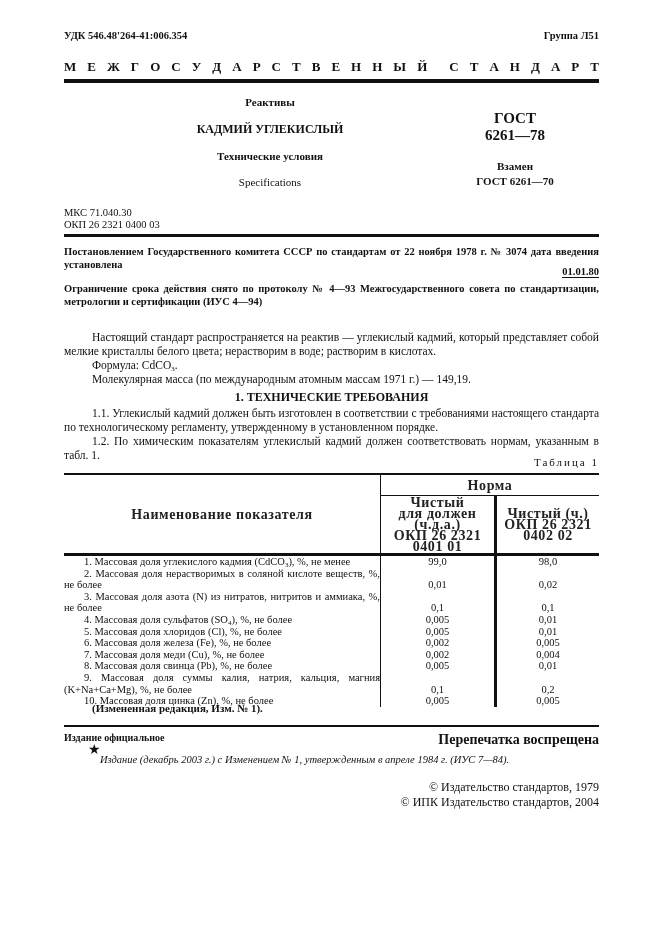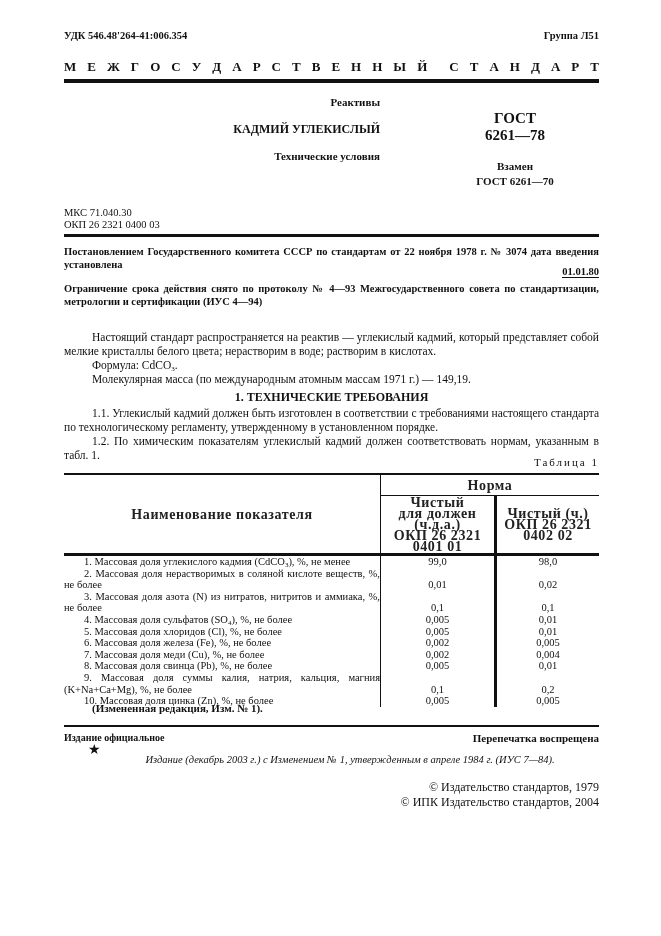--- a/index.html
+++ b/index.html
@@ -5,21 +5,21 @@
     html, body { margin: 0; padding: 0; background: #ffffff; }
     body { width: 661px; height: 936px; position: relative; overflow: hidden;
            font-family: "Liberation Serif", "DejaVu Serif", serif; color: #111; }
     .abs { position: absolute; }
     .udk { left: 64px; top: 30px; font-size: 10.5px; font-weight: bold; }
     .group { right: 62px; top: 30px; font-size: 10.5px; font-weight: bold; }
     .banner { left: 64px; top: 59px; width: 535px; font-size: 13px; font-weight: bold;
               display: flex; justify-content: space-between; letter-spacing: 0; }
     .banner span { display: inline-block; }
     .rule-thick { left: 64px; width: 535px; height: 4px; background: #111; }
-    .center-col { left: 160px; width: 220px; text-align: right; }
+    .center-col { left: 160px; width: 220px; text-align: center; }
     .t-react { top: 96px; font-size: 11px; font-weight: bold; }
     .t-title { top: 122px; font-size: 12px; font-weight: bold; }
     .t-tech { top: 150px; font-size: 11px; font-weight: bold; }
     .t-en { top: 175px; font-size: 11px; line-height: 14px; }
     .right-col { left: 455px; width: 120px; text-align: center; }
     .gost { top: 110px; font-size: 15px; font-weight: bold; line-height: 17px; }
     .vzamen { top: 159px; font-size: 11px; font-weight: bold; line-height: 15px; }
     .codes { left: 64px; top: 207px; font-size: 10.5px; line-height: 12px; }
     .para-bold { left: 64px; width: 535px; font-size: 10.5px; font-weight: bold; line-height: 13px; text-align: justify; }
     .date-intro { right: 62px; top: 266px; font-size: 10.5px; font-weight: bold; border-bottom: 1px solid #111; }
@@ -35,23 +35,23 @@
     .th-c2 { border-bottom: 3px solid #111; text-align: center; }
     table.norms td { padding: 0; line-height: 11.6px; vertical-align: bottom; }
     td.name { border-right: 1px solid #111; text-align: justify; padding-right: 2px; }
     td.v1 { border-right: 3px solid #111; text-align: center; }
     td.v2 { text-align: center; }
     td.name .ind { padding-left: 20px; }
     sub { font-size: 7px; vertical-align: -2px; line-height: 0; }
     .amend { left: 92px; top: 702px; font-size: 11px; font-weight: bold; }
     .rule-foot { left: 64px; top: 725px; width: 535px; height: 2px; background: #111; }
     .official { left: 64px; top: 732px; font-size: 10px; font-weight: bold; }
-    .noreprint { right: 62px; top: 732px; font-size: 11px; font-weight: bold; }
+    .noreprint { right: 62px; top: 732px; font-size: 14px; font-weight: bold; }
     .star { left: 88px; top: 741px; font-size: 14px; }
-    .edition { left: 100px; width: 500px; top: 754px; font-size: 10.5px; font-style: italic; text-align: center; }
+    .edition { left: 100px; width: 500px; top: 754px; font-size: 10.5px; font-style: italic; }
     .copy1 { right: 62px; top: 780px; font-size: 12px; }
     .copy2 { right: 62px; top: 795px; font-size: 12px; }
   </style>
 </head>
 <body>
 
 <div class="abs udk">УДК 546.48'264-41:006.354</div>
 <div class="abs group">Группа Л51</div>
 
 <div class="abs banner">
@@ -82,20 +82,21 @@
   <span>А</span>
   <span>Р</span>
   <span>Т</span>
 </div>
 <div class="abs rule-thick" style="top:79px;"></div>
 
 <div class="abs center-col t-react">Реактивы</div>
 <div class="abs center-col t-title">КАДМИЙ УГЛЕКИСЛЫЙ</div>
 <div class="abs center-col t-tech">Технические условия</div>
 <div class="abs center-col t-en">
+  <div>Specifications</div>
 </div>
 
 <div class="abs right-col gost">
   <div>ГОСТ</div>
   <div>6261—78</div>
 </div>
 <div class="abs right-col vzamen">
   <div>Взамен</div>
   <div>ГОСТ 6261—70</div>
 </div>

